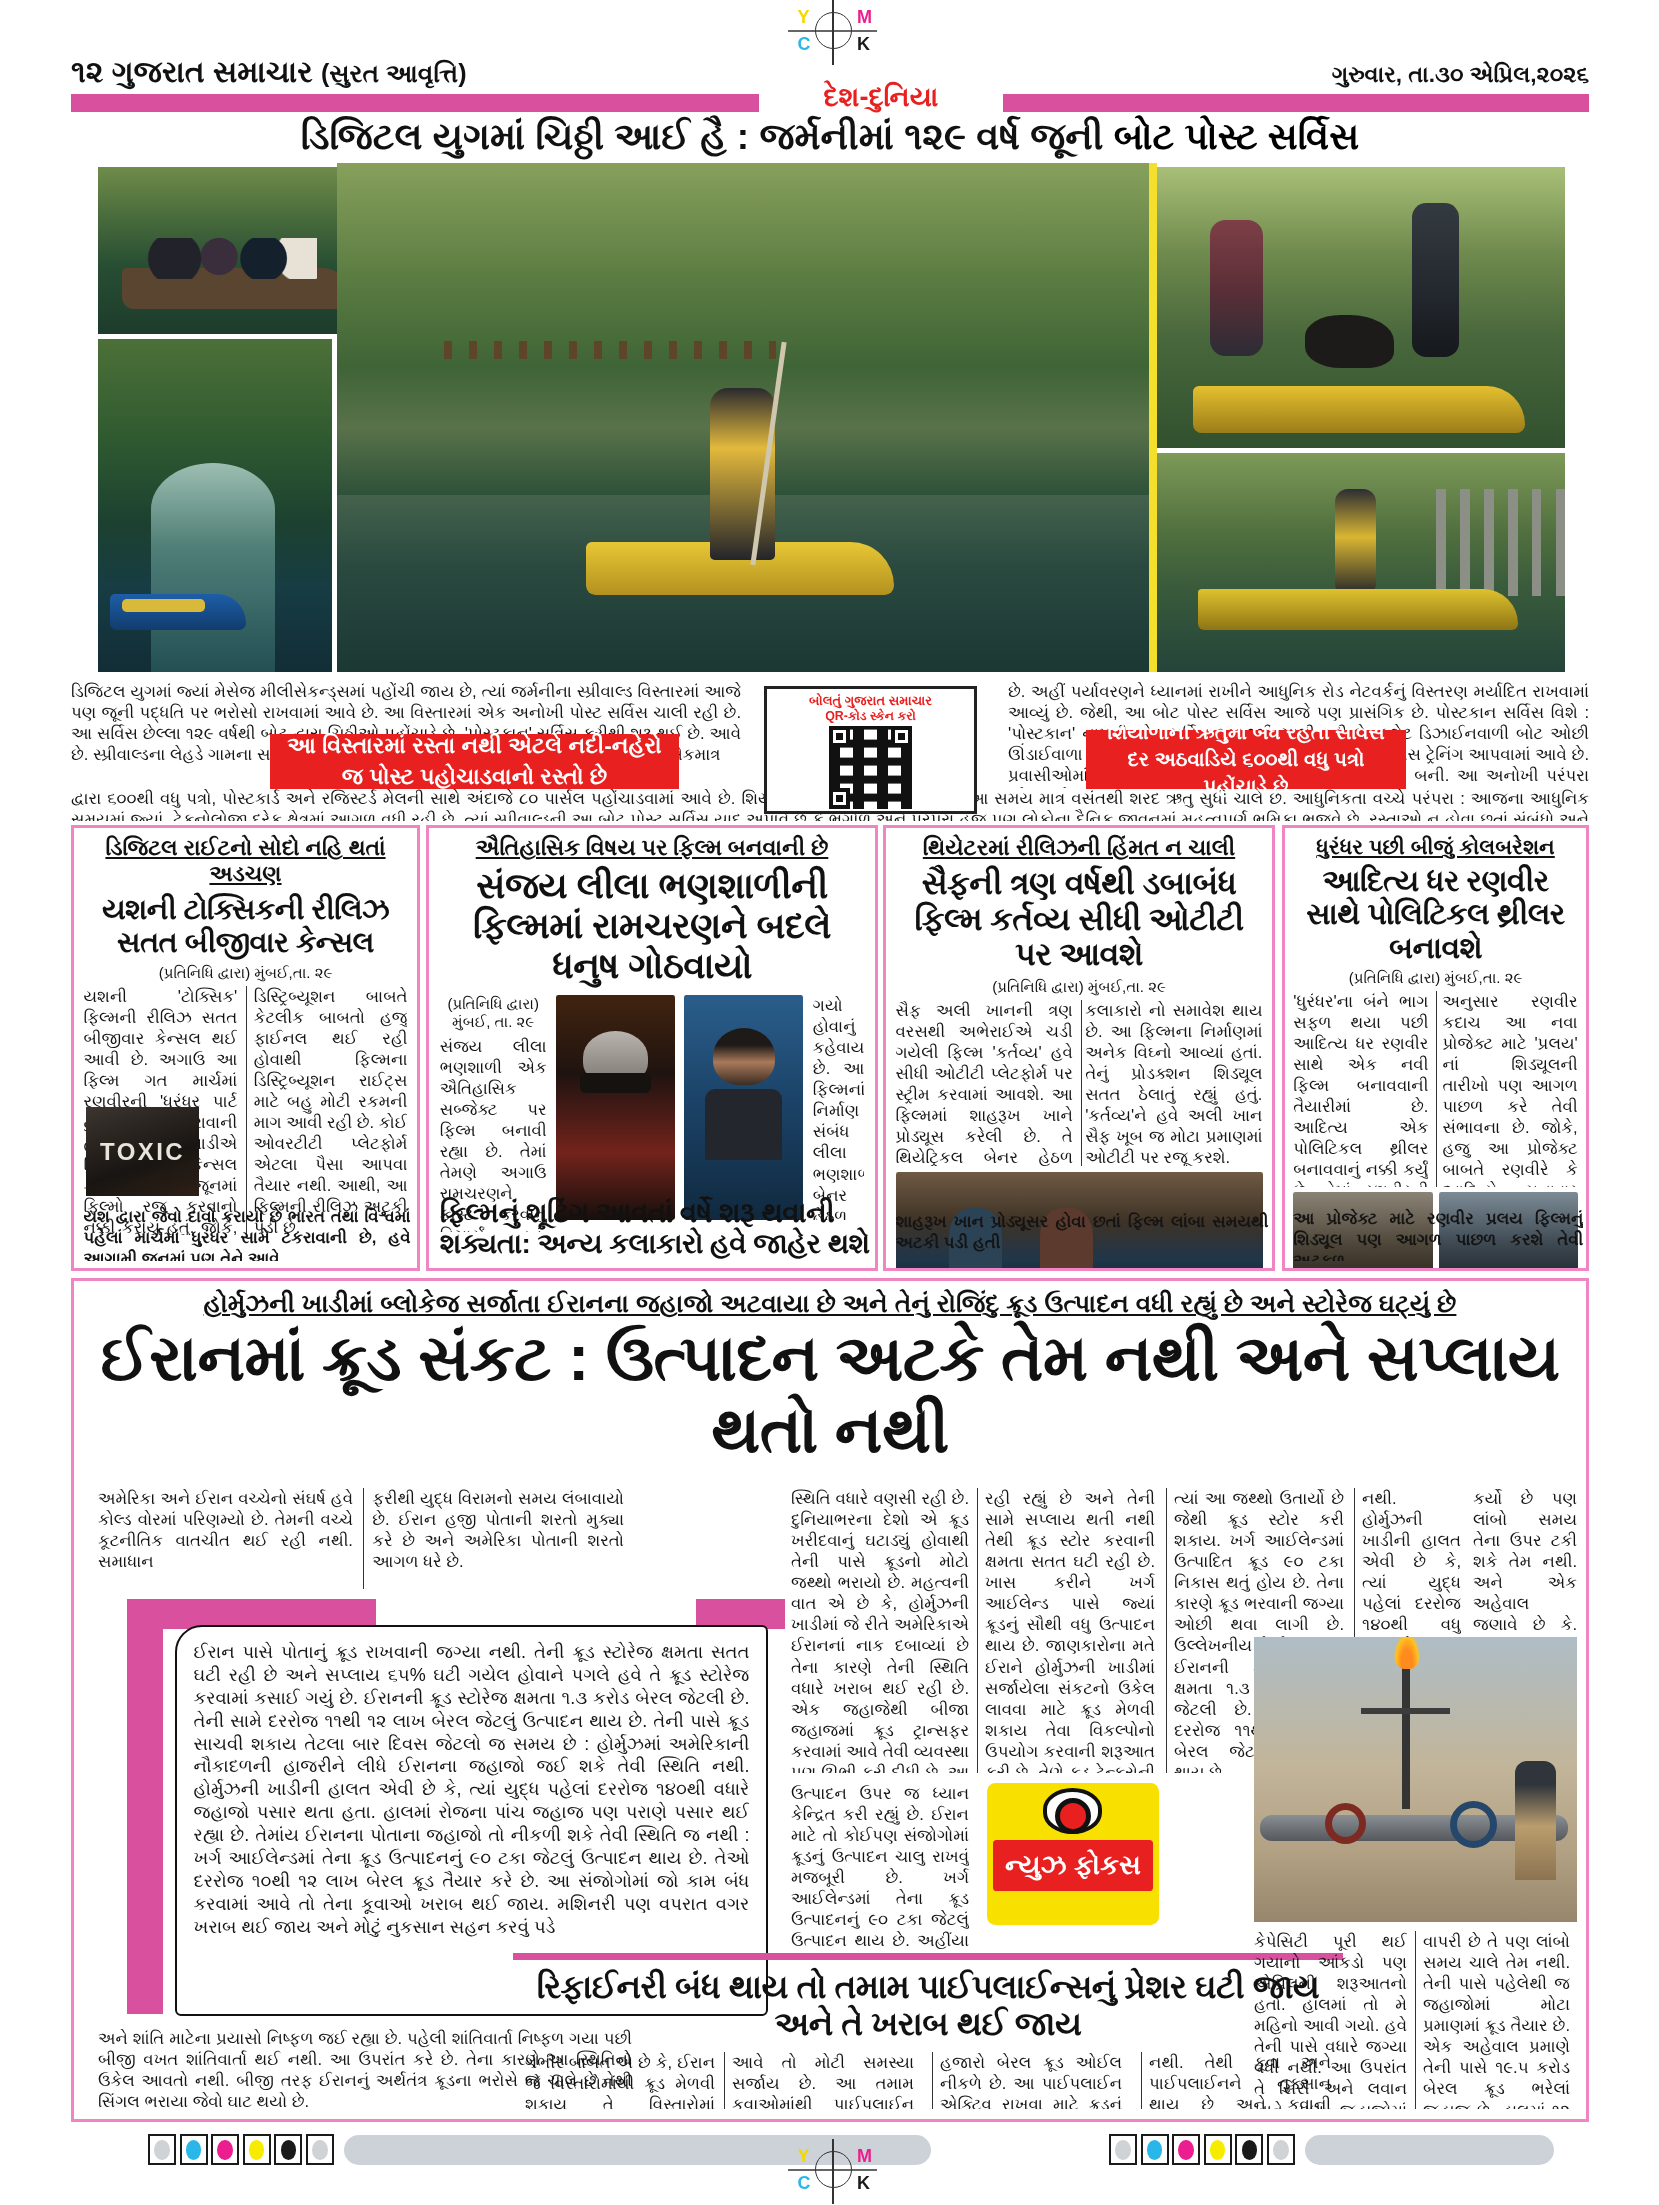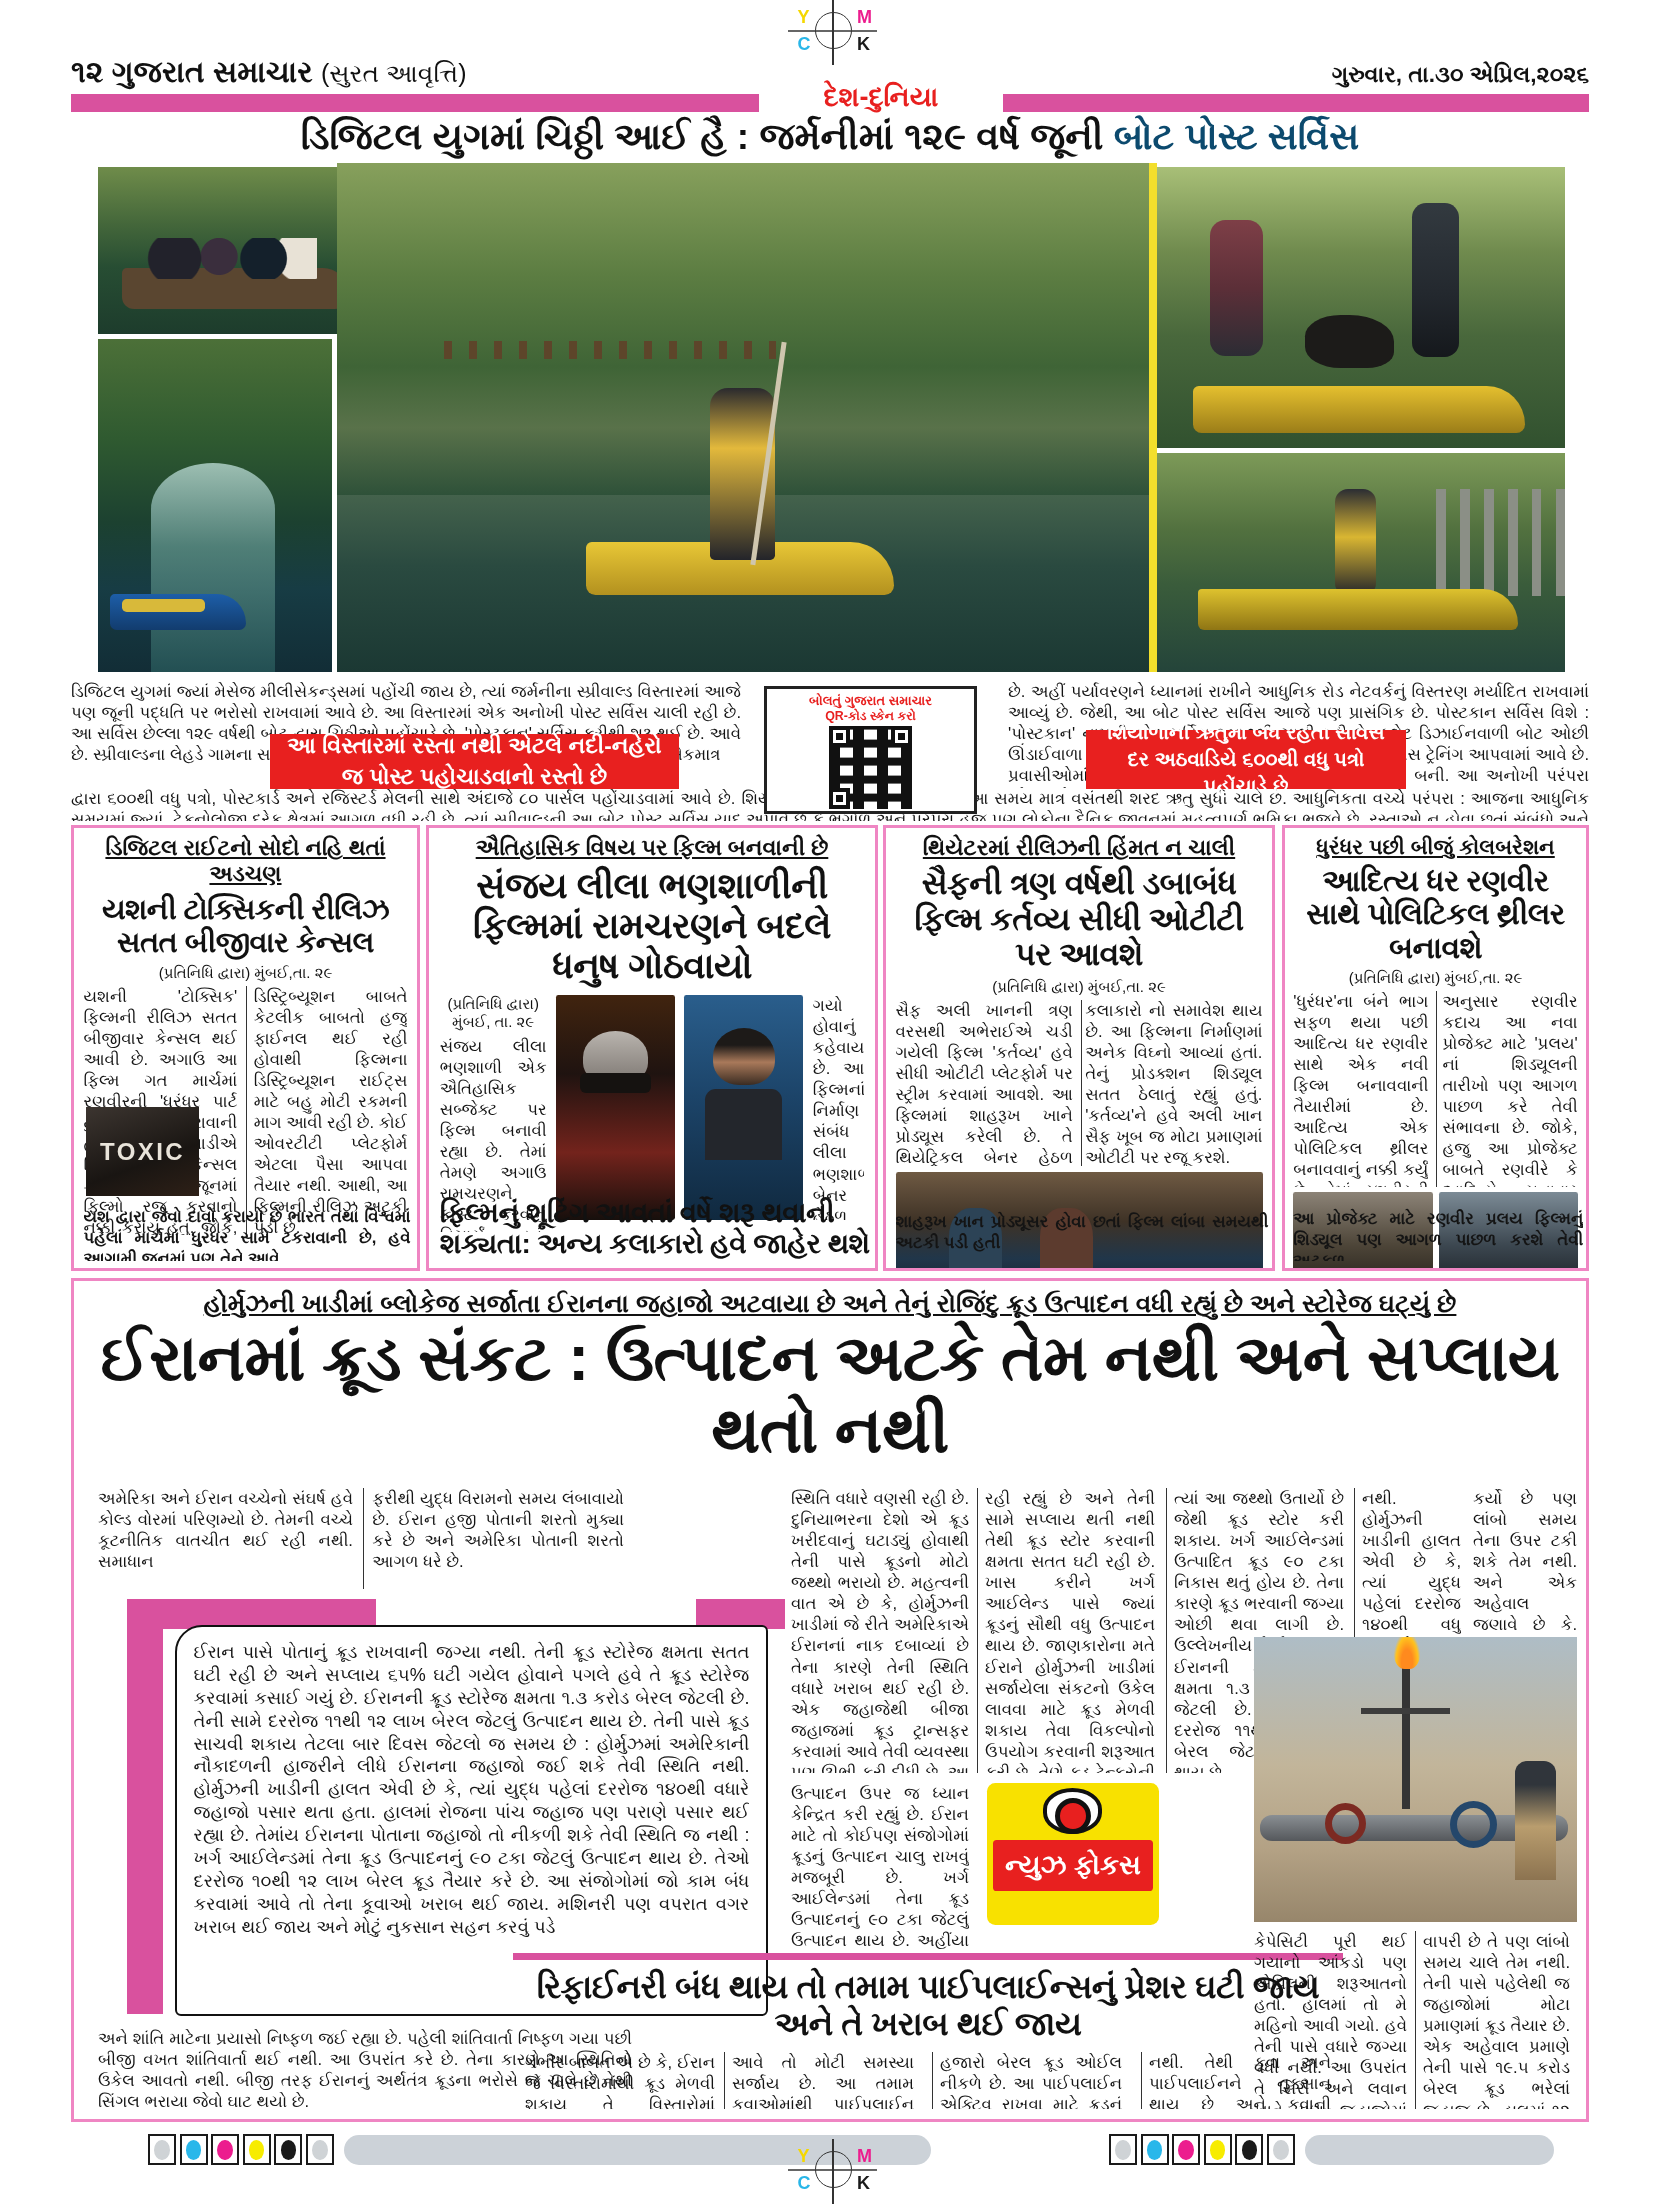--- a/index.html
+++ b/index.html
@@ -34,29 +34,29 @@
     <div class="vlineM abs"></div>
     <div class="circ abs"></div>
     <span class="regletter" style="left:9.5px;top:7.1px;color:#f5d800;">Y</span>
     <span class="regletter" style="left:69px;top:7.1px;color:#ec1d8e;">M</span>
     <span class="regletter" style="left:9.5px;top:34px;color:#29b6e8;">C</span>
     <span class="regletter" style="left:69px;top:34px;color:#1a1a1a;">K</span>
   </div>
 
   <div class="abs" style="left:71px;top:55px;font-size:30px;font-weight:800;">
     <span>૧૨ ગુજરાત સમાચાર</span>
-    <span style="font-weight:400;font-size:25px;">(સુરત આવૃત્તિ)</span>
+    <span style="font-weight:700;font-size:25px;">(સુરત આવૃત્તિ)</span>
   </div>
   <div class="abs" style="right:71px;top:62px;font-size:22.5px;font-weight:600;">ગુરુવાર, તા.૩૦ એપ્રિલ,૨૦૨૬</div>
   <div class="abs pinkbar" style="left:71px;top:94px;width:688px;height:18px;"></div>
   <div class="abs pinkbar" style="left:1003px;top:94px;width:586px;height:18px;"></div>
   <div class="abs center" style="left:759px;top:82px;width:244px;font-size:27px;font-weight:800;color:#e8201f;">દેશ-દુનિયા</div>
 
   <div class="abs center" style="left:71px;top:116px;width:1518px;font-size:37px;font-weight:800;">
-    <span>ડિજિટલ યુગમાં ચિઠ્ઠી આઈ હૈ : જર્મનીમાં ૧૨૯ વર્ષ જૂની </span><span style="color:#0c4a6e;">બોટ પોસ્ટ સર્વિસ</span>
+    <span>ડિજિટલ યુગમાં ચિઠ્ઠી આઈ હૈ : જર્મનીમાં ૧૨૯ વર્ષ જૂની </span><span style="color:#000000;">બોટ પોસ્ટ સર્વિસ</span>
   </div>
 
   <div class="abs photo" style="left:98px;top:167px;width:320px;height:167px;background:linear-gradient(180deg,#6f8c4a 0%,#43663a 35%,#274d33 60%,#1d3c2c 100%);">
     <div class="abs" style="left:24px;top:101px;width:225px;height:41px;background:#5a4630;border-radius:4.7px 24px 12px 12px;"></div>
     <div class="abs" style="left:41px;top:71px;width:178px;height:41px;background:radial-gradient(circle at 20% 50%,#22222b 18%,transparent 19%),radial-gradient(circle at 45% 45%,#3a2e3d 18%,transparent 19%),radial-gradient(circle at 70% 50%,#14202b 18%,transparent 19%),radial-gradient(circle at 92% 42%,#e8e2d6 16%,transparent 17%);"></div>
     <div class="abs" style="left:255px;top:24px;width:27px;height:107px;background:linear-gradient(180deg,#7d2b28 0%,#273042 55%,#cfd4cf 100%);border-radius:8.3px;"></div>
   </div>
   <div class="abs photo" style="left:98px;top:339px;width:234px;height:333px;background:linear-gradient(180deg,#4c7038 0%,#2f5a30 30%,#1c4130 55%,#173c44 75%,#122d36 100%);">
     <div class="abs" style="left:53px;top:124px;width:124px;height:209px;background:linear-gradient(180deg,#b9d9d2 0%,#5d8f87 40%,#27585a 100%);border-radius:50% 50% 0 0/22% 22% 0 0;opacity:.8;"></div>
     <div class="abs" style="left:12px;top:255px;width:136px;height:36px;background:linear-gradient(180deg,#1d5ea8,#123c6e);border-radius:6px 36px 8.3px 8.3px;"></div>

